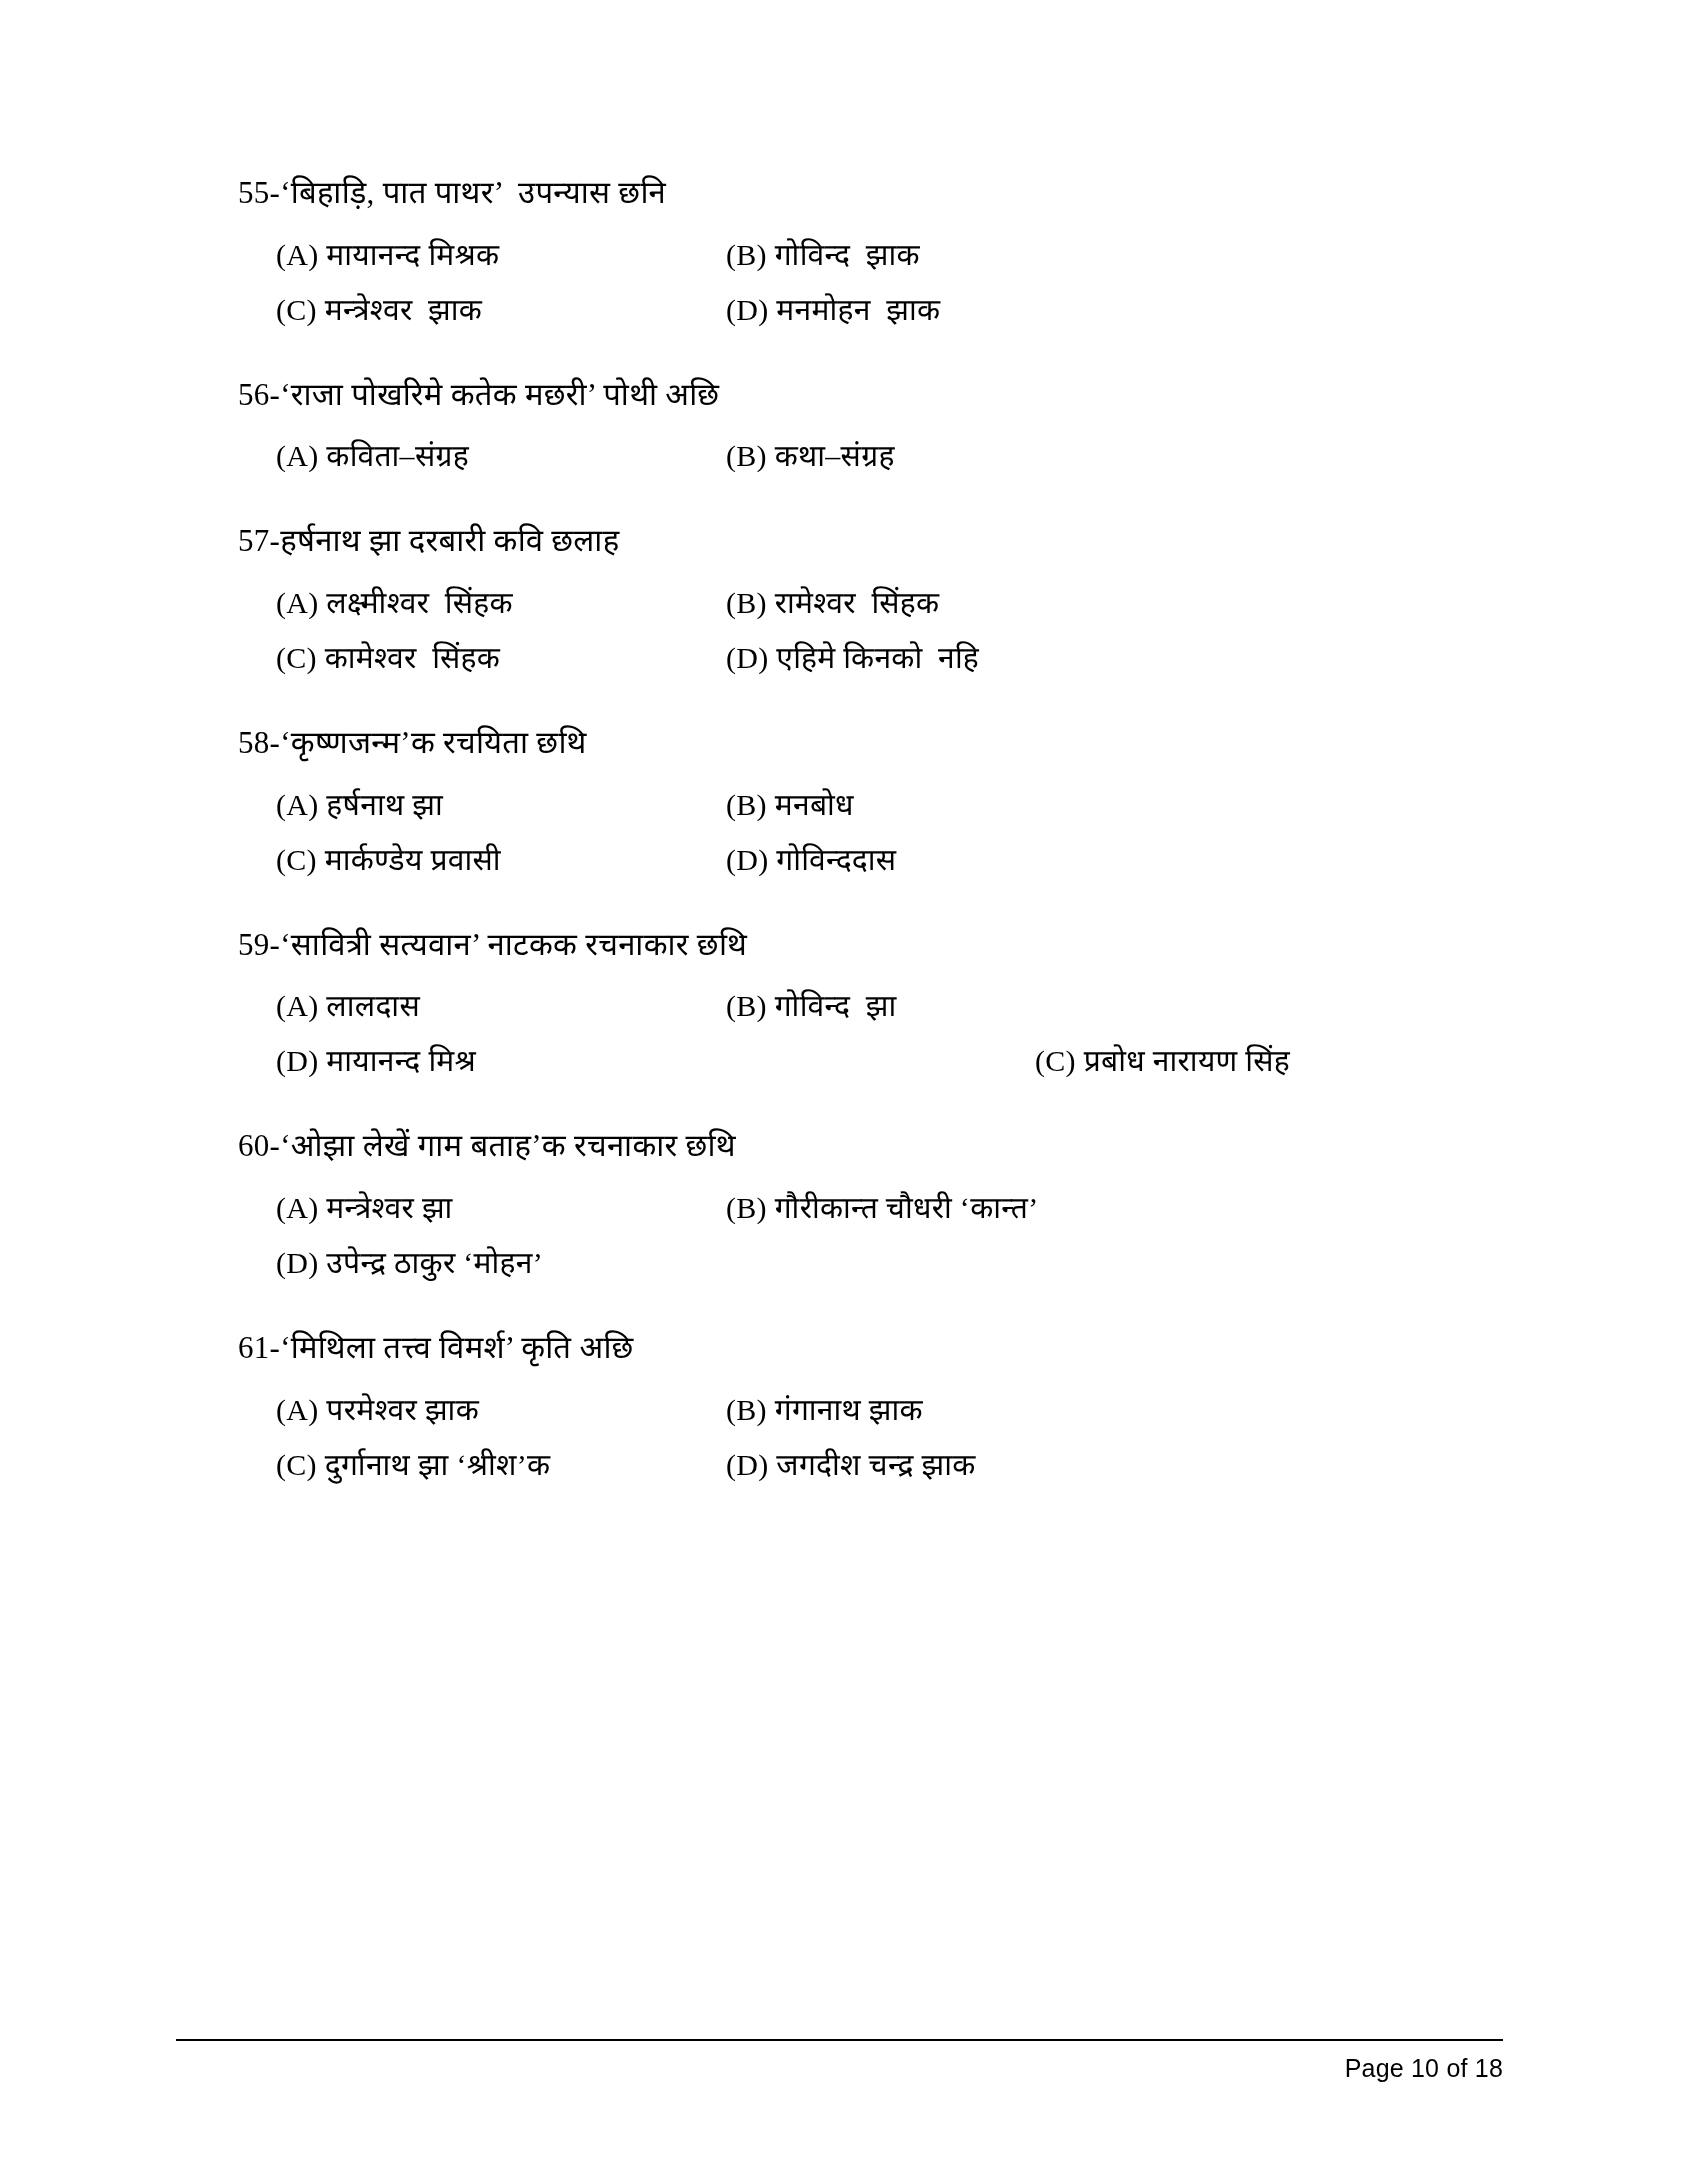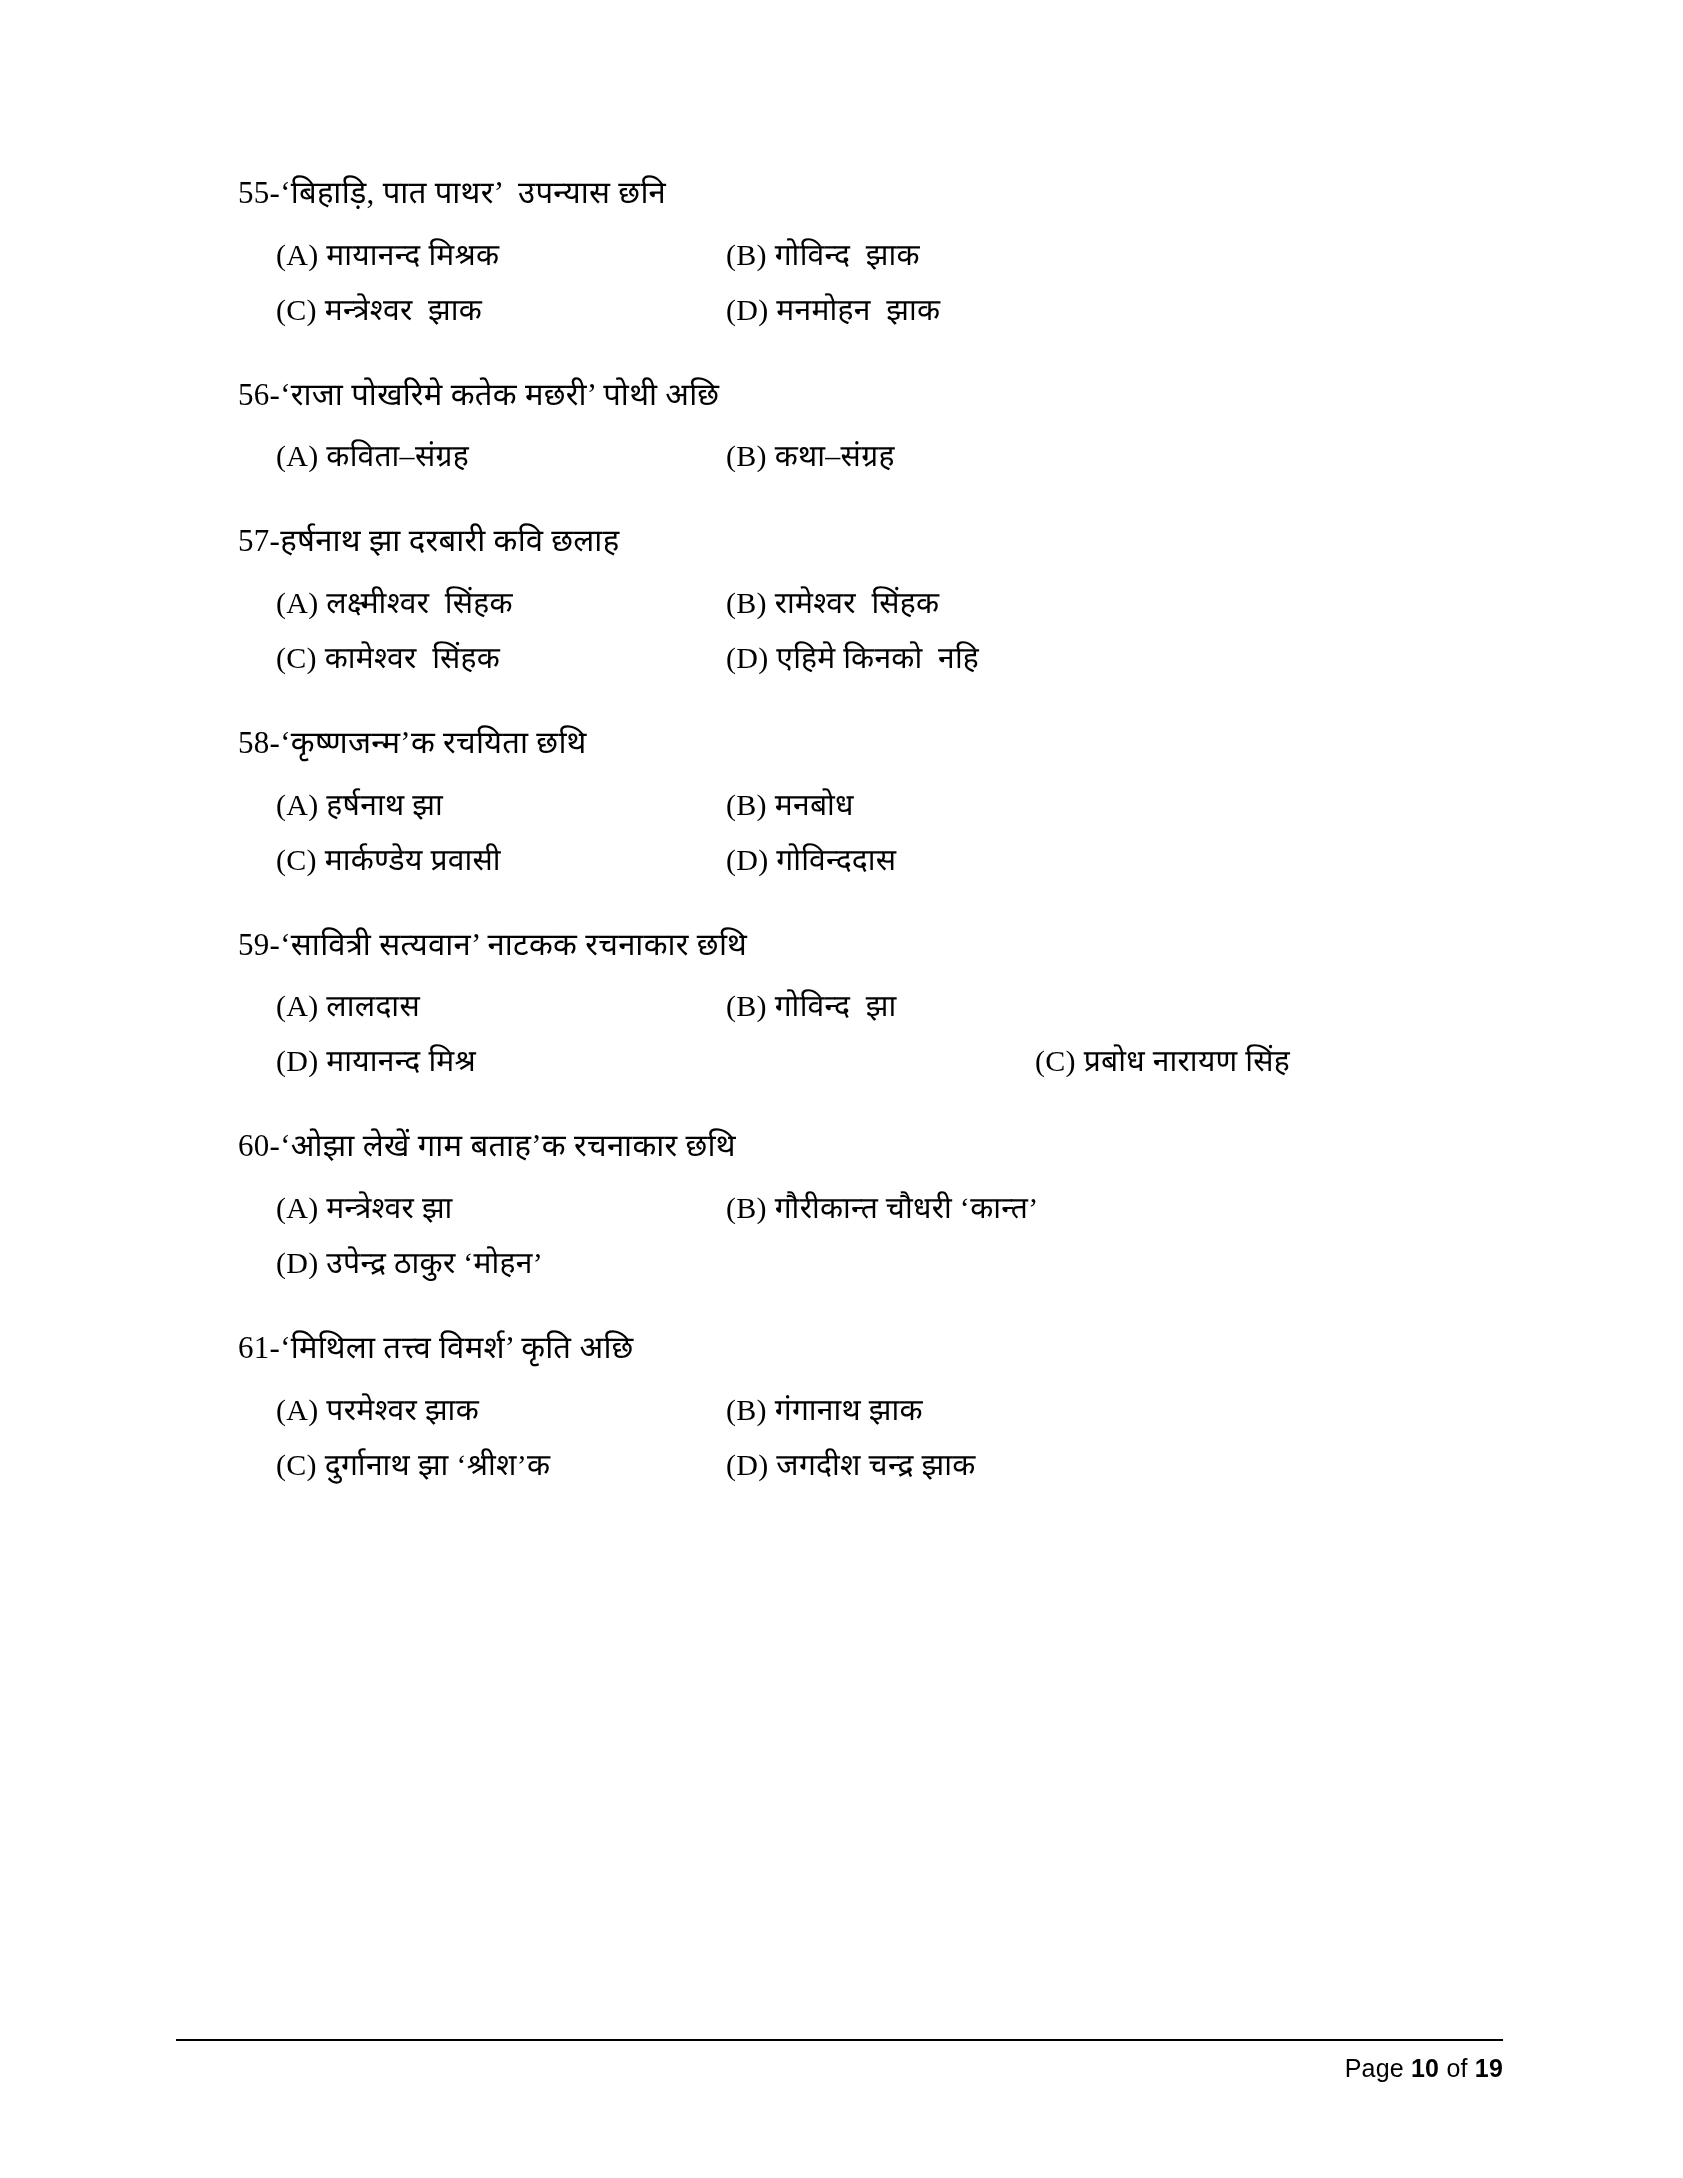--- a/index.html
+++ b/index.html
@@ -71,21 +71,21 @@
   }
   .footer-text {
     position: absolute;
     right: 180px;
     top: 2054px;
     font-size: 25px;
     font-family: "Liberation Sans", sans-serif;
     letter-spacing: 0.2px;
   }
   .footer-text .pg-num {
-    font-weight: bold;
+    font-weight: normal;
   }
   .footer-text .pg-word {
     font-weight: normal;
   }
 </style>
 </head>
 <body>
 
 <div class="page">
 
@@ -167,16 +167,16 @@
       <div class="opt-row">
         <div class="opt opt-left"><span class="opt-label">(C)</span> <span>दुर्गानाथ झा ‘श्रीश’क</span></div>
         <div class="opt opt-right"><span class="opt-label">(D)</span> <span>जगदीश चन्द्र झाक</span></div>
       </div>
     </div>
 
   </div>
 
   <div class="footer-rule"></div>
 
-  <div class="footer-text"><span class="pg-word">Page </span><span class="pg-num">10</span><span class="pg-word"> of </span><span class="pg-num">19</span></div>
+  <div class="footer-text"><span class="pg-word">Page </span><span class="pg-num">10</span><span class="pg-word"> of </span><span class="pg-num">18</span></div>
 
 </div>
 
 
 </body></html>

